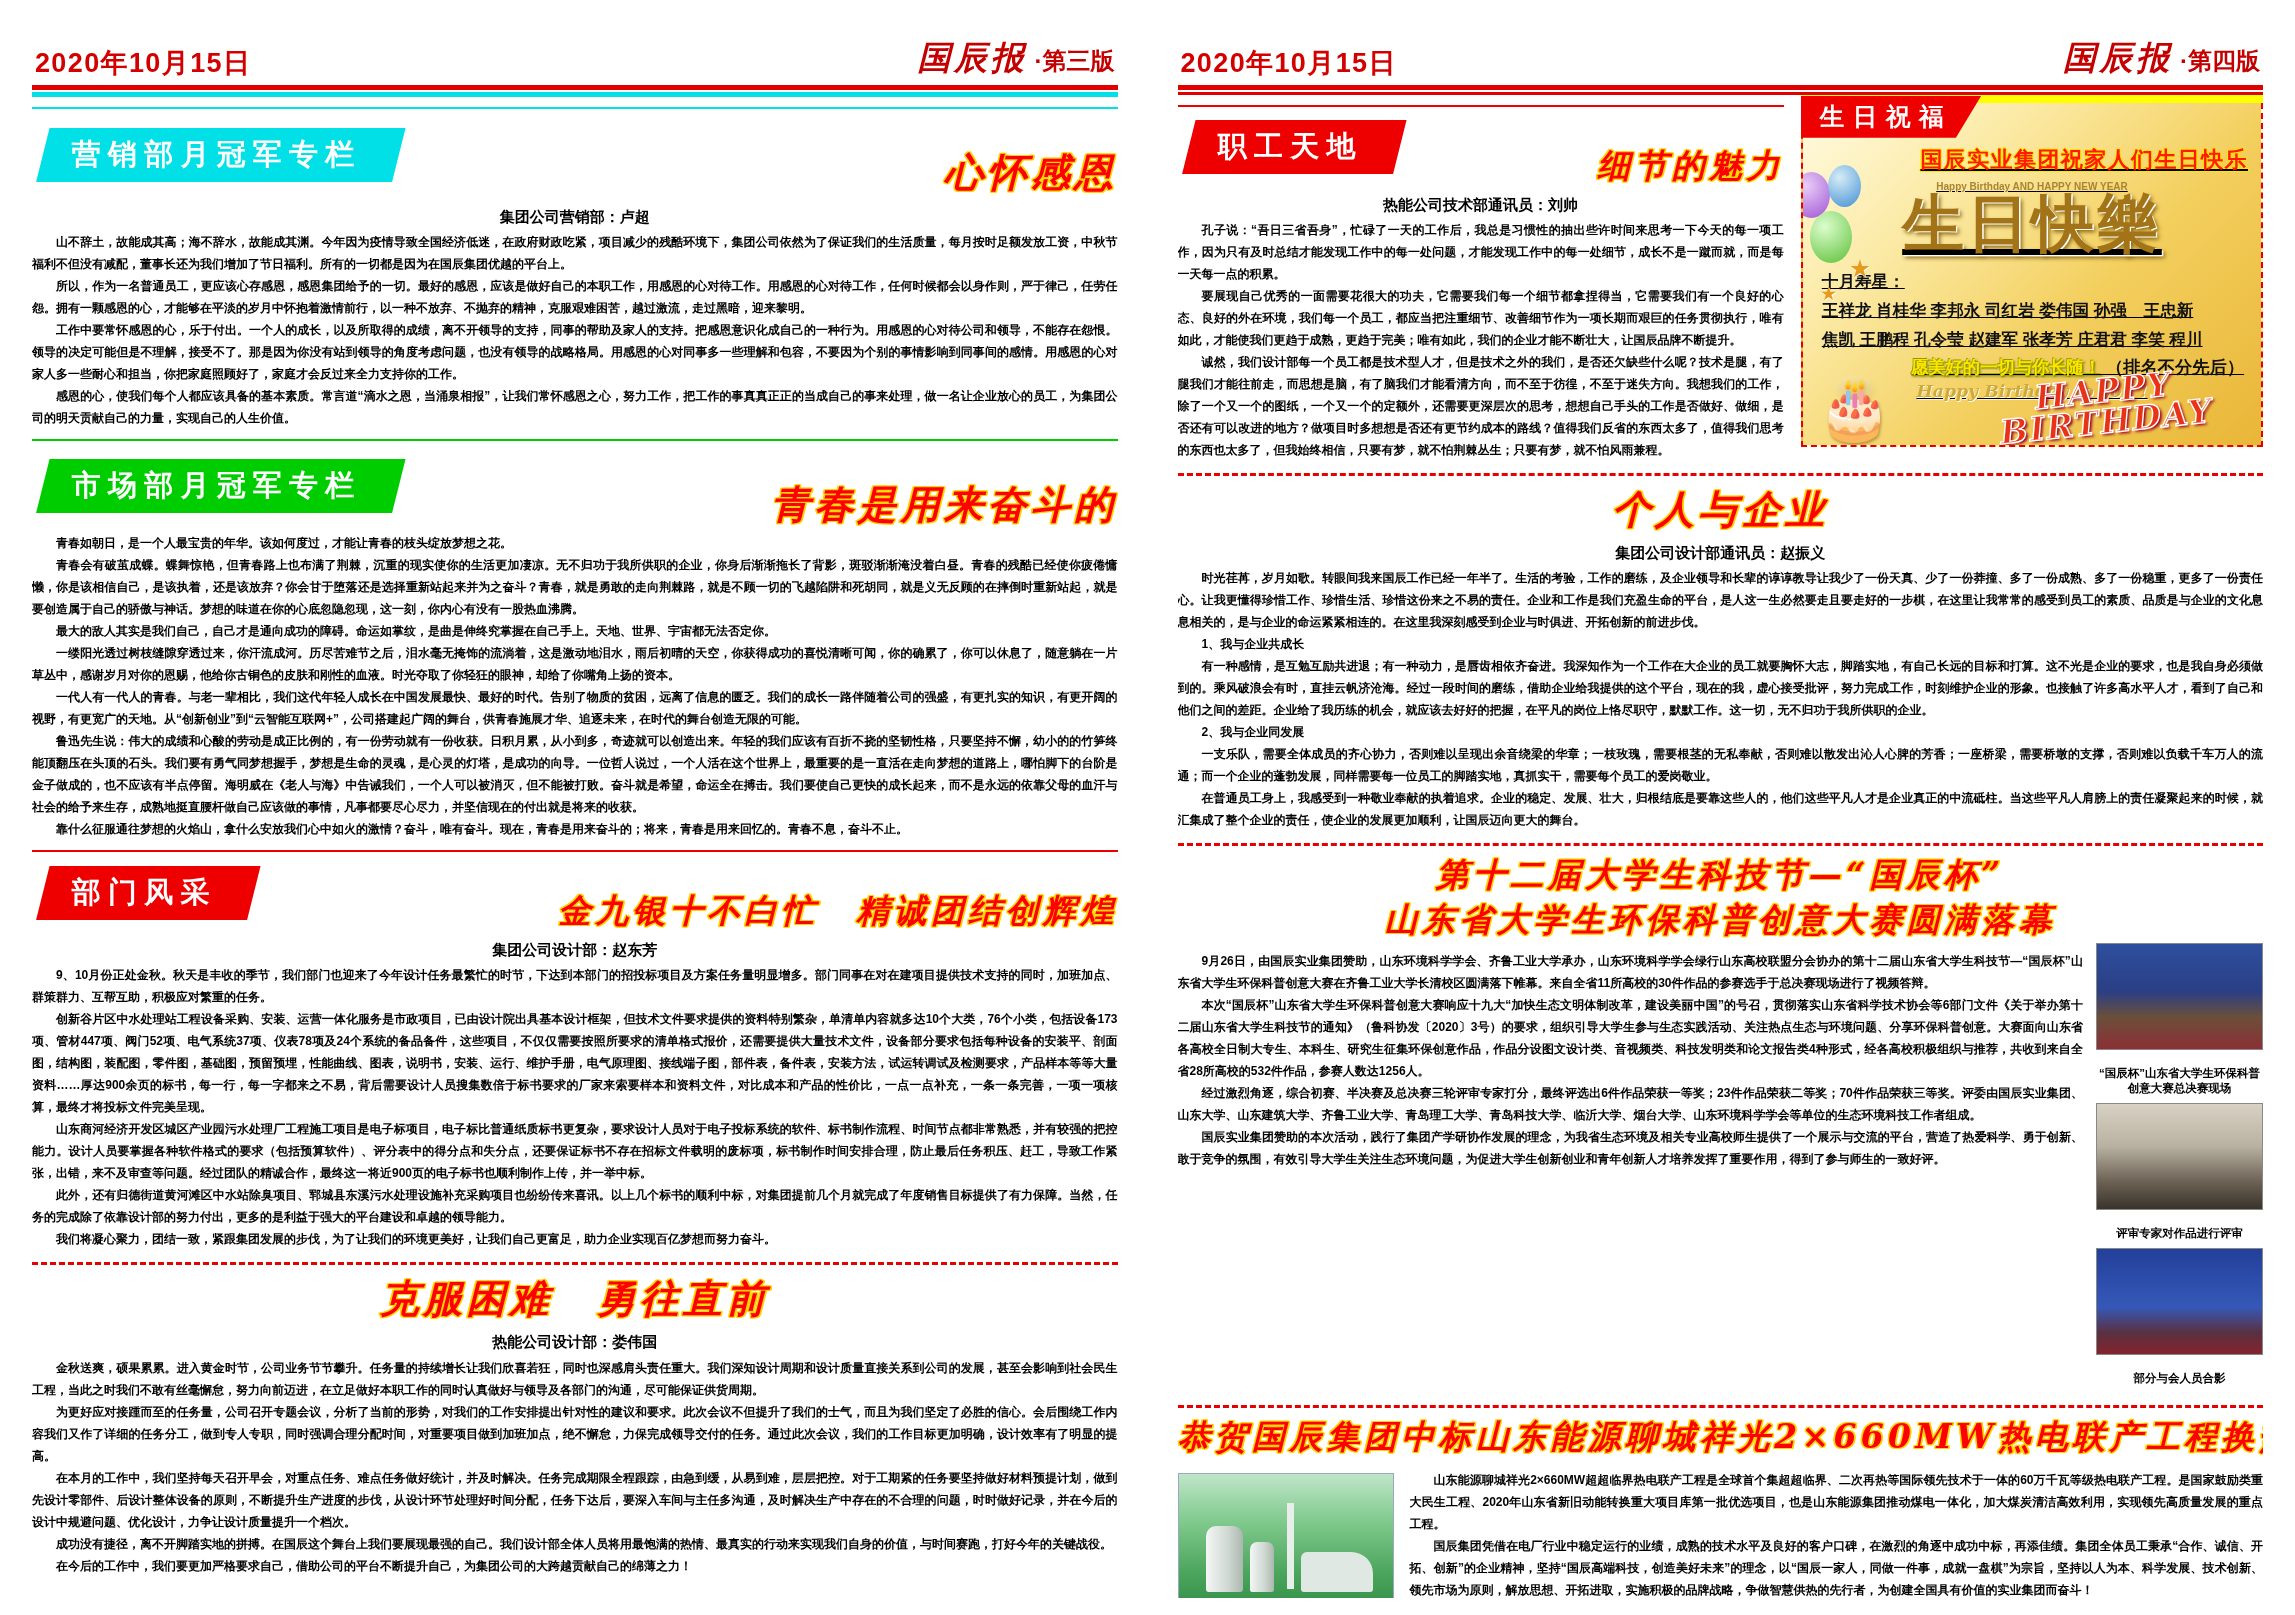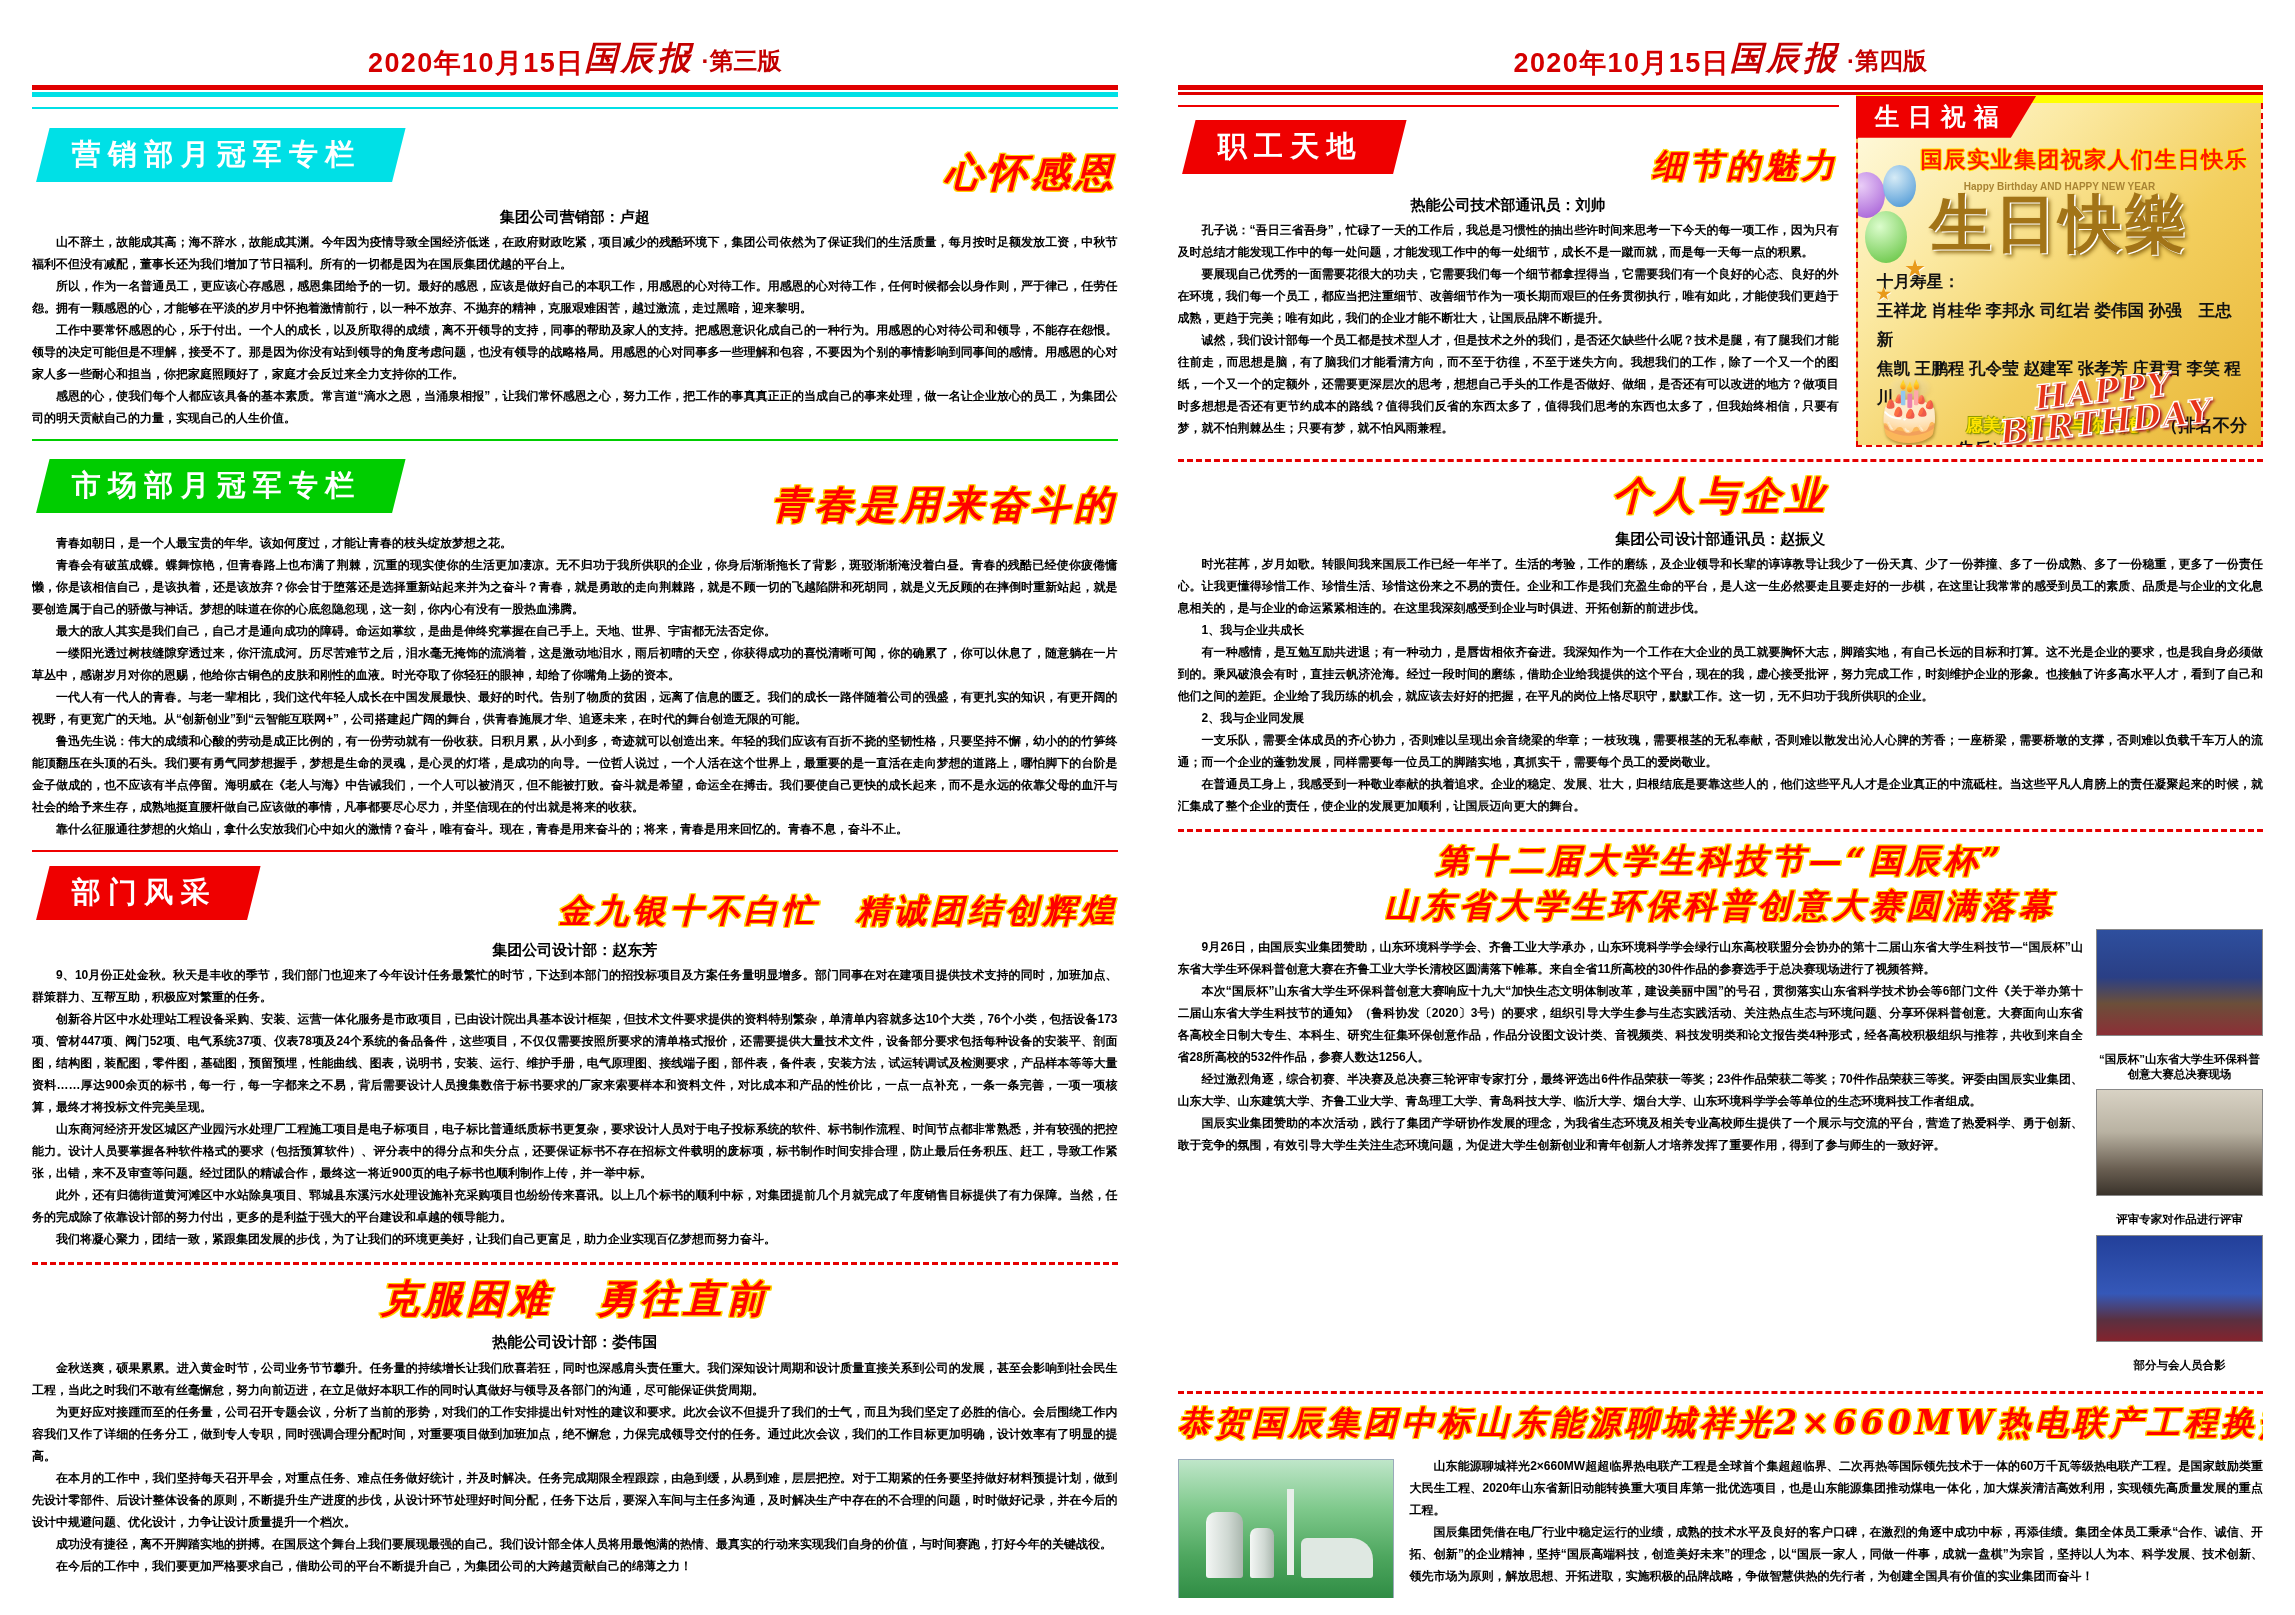--- a/index.html
+++ b/index.html
@@ -3,21 +3,21 @@
 <meta charset="utf-8">
 <style>
   * { margin:0; padding:0; box-sizing:border-box; }
   html,body { background:#ffffff; }
   body { width:2295px; height:1615px; overflow:hidden;
          font-family:"Liberation Sans", sans-serif; color:#000; }
   .sheet { display:flex; gap:60px; padding:36px 32px 0 32px; }
   .page { width:1096px; height:1562px; overflow:hidden; position:relative; }
 
   
-  .ph { display:flex; justify-content:center; align-items:flex-end; padding:0 2.9px 4.3px 2.9px; }
+  .ph { display:flex; justify-content:space-between; align-items:flex-end; padding:0 2.9px 4.3px 2.9px; }
   .date { font-size:27px; font-weight:bold; color:#d40000; letter-spacing:1.4px; }
   .mast { color:#c40000; white-space:nowrap; }
   .mast-name { font-family:"DejaVu Serif", serif; font-style:italic; font-weight:bold; font-size:33px; letter-spacing:3.6px; }
   .mast-ed { font-size:24px; font-weight:bold; margin-left:7.2px; }
   .rule { width:100%; }
   .rule-red   { height:4.3px; background:#e00000; }
   .rule-red2  { height:2.2px; background:#e00000; margin-top:2.9px; }
   .rule-cyan  { height:5px; background:#00e0e6; margin-top:2.9px; }
 
   
@@ -39,21 +39,21 @@
   .byline { text-align:center; font-size:15px; font-weight:bold; margin:7.2px 0 4.3px 0; }
 
   
   .body { font-size:12px; font-weight:bold; line-height:22px; text-align:justify; }
   .body p { text-indent:2em; }
   .dash { border-top:3.6px dashed #e60000; margin:11.5px 0 7.2px 0; }
 
   
   .top2col { display:flex; gap:17.3px; align-items:flex-start; }
   .worker-col { flex:1; min-width:0; }
-  .bd-col { width:407px; flex:none; }
+  .bd-col { width:462px; flex:none;text-decoration:underline; }
 
   
   .bd-strip { height:8.6px; background:#ffff00; position:relative; }
   .bd-banner { position:absolute; left:0; top:1.4px; background:#ef0000; color:#fff; font-weight:bold;
                font-size:24.5px; letter-spacing:8.6px; padding:4.3px 29px 4.3px 18.7px;
                clip-path:polygon(0 0,100% 0,86% 100%,0 100%); z-index:2; }
   .bd-card { border:2.2px dashed #e60000; border-top:none; height:344px; position:relative; overflow:hidden;
              background:linear-gradient(135deg,#fffbe2 0%,#fbe9a2 30%,#f3cf5e 60%,#e9b637 100%);
              padding:42px 13px 0 13px; }
   .bd-headline { text-align:right; font-size:22px; font-weight:bold; color:#ff1a00; letter-spacing:1.4px;

